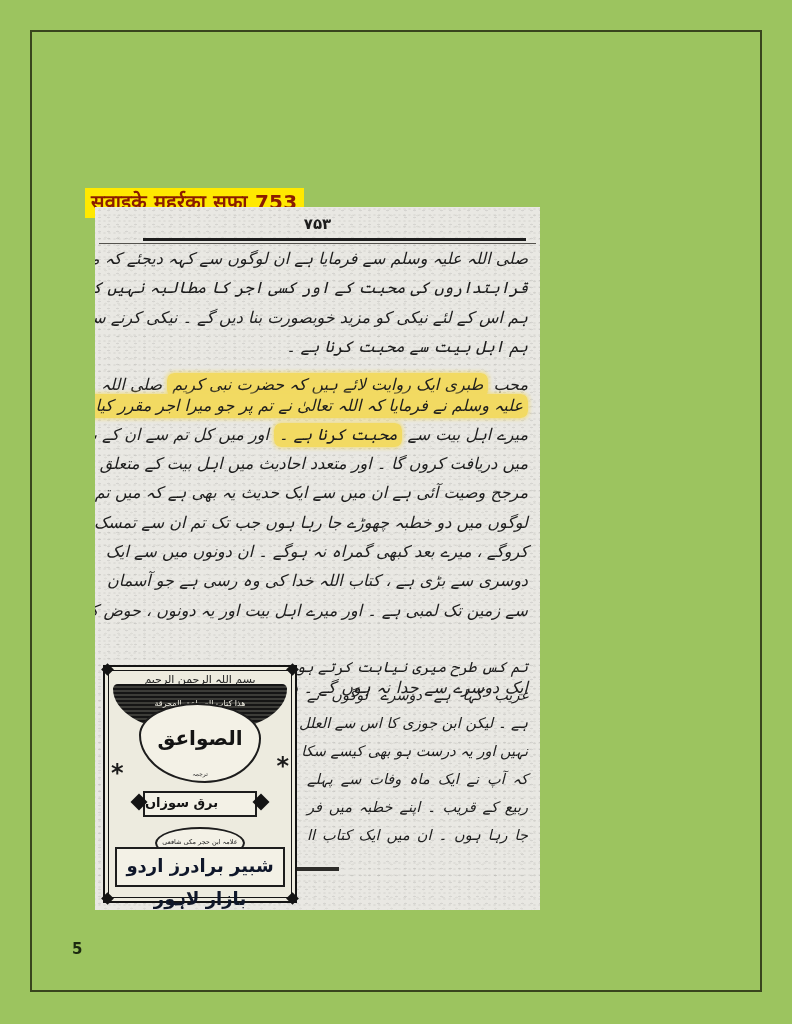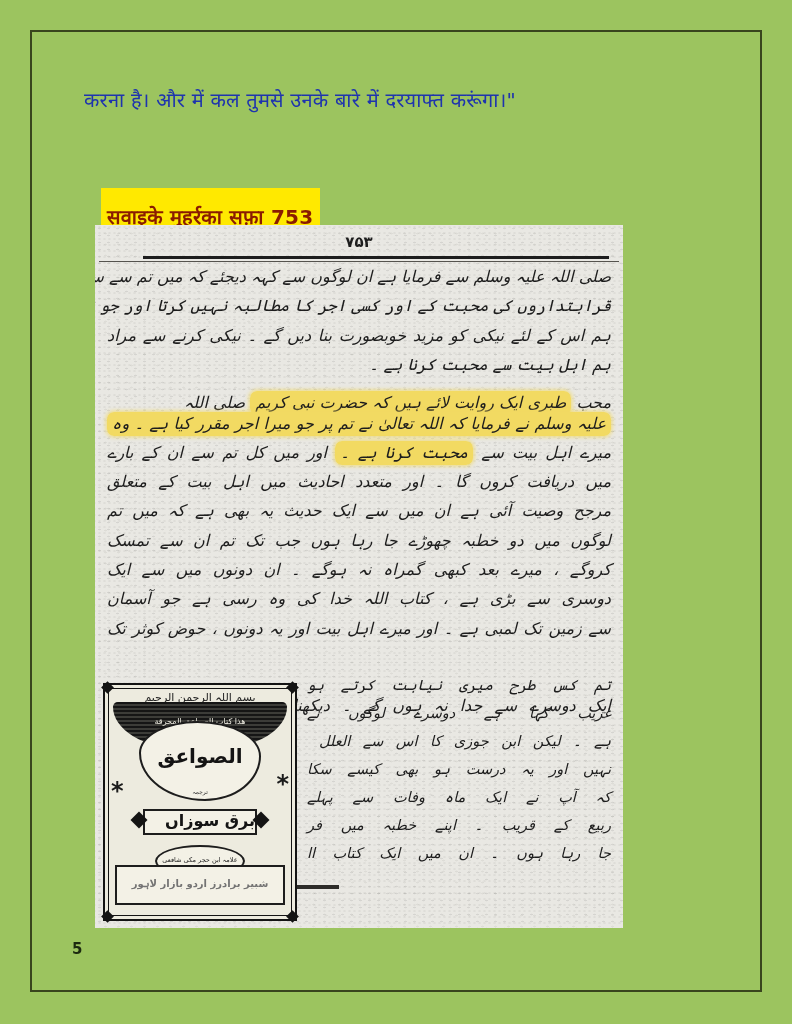--- a/index.html
+++ b/index.html
@@ -19,25 +19,25 @@
     color:#17171a;letter-spacing:.2px;
   }
   .intro .ln{height:37px;}
   .blue{color:#1e34ae;}
   .sym{display:inline-block;vertical-align:middle;margin:0 3px 4px 3px;}
   
   .ref-label{
     position:absolute;left:85px;top:188px;
     background:#ffe900;color:#8a1c00;
     font-size:20px;font-weight:bold;line-height:26px;
-    padding:16px 7px 3px 6px;letter-spacing:.2px;margin-left:16px;
+    padding:1px 7px 3px 6px;letter-spacing:.2px;
   }
   
   .scan{
-    position:absolute;left:95px;top:225px;width:528px;height:703px;
+    position:absolute;left:95px;top:207px;width:445px;height:703px;
     background-color:#e9e8e3;
     background-image:
       radial-gradient(rgba(40,40,40,.10) 1px, transparent 1.4px),
       radial-gradient(rgba(60,60,50,.07) 1px, transparent 1.3px),
       radial-gradient(rgba(20,20,20,.05) 1px, transparent 1.2px);
     background-size:9px 7px,13px 11px,5px 6px;
     background-position:0 0,4px 3px,2px 5px;
     color:#1d1d1d;direction:rtl;overflow:hidden;
   }
   .scan .pn{
@@ -90,47 +90,46 @@
   .cartouche .title{
     font-size:20px;font-weight:bold;line-height:66px;color:#141414;
     letter-spacing:-1px;
   }
   .cartouche .sub{position:absolute;bottom:4px;left:0;right:0;font-size:6px;color:#333;}
   .star{position:absolute;font-size:24px;color:#1b1b1b;font-weight:bold;}
   .s-l{left:6px;top:92px;} .s-r{right:6px;top:85px;}
   .banner{
     position:absolute;top:124px;left:38px;right:38px;height:22px;
     border:2px solid #1d1d1d;background:#f3f1e6;
-    text-align:right;font-size:16px;font-weight:bold;line-height:19px;color:#141414;
+    text-align:left;font-size:13px;font-weight:bold;line-height:19px;color:#141414;
   }
   .banner::before,.banner::after{
     content:"";position:absolute;top:3px;width:12px;height:12px;background:#141414;
     transform:rotate(45deg);
   }
   .banner::before{left:-12px;} .banner::after{right:-12px;}
   .seal{
     position:absolute;top:160px;left:50px;right:50px;height:28px;
     border:2px solid #1d1d1d;border-radius:50%;background:#f3f1e6;
     text-align:center;font-size:6.5px;line-height:26px;color:#222;overflow:hidden;
   }
   .pubbox{
     position:absolute;bottom:14px;left:10px;right:10px;height:36px;
     border:2px solid #1d1d1d;background:#f3f1e6;
-    text-align:center;font-size:10px;font-weight:bold;line-height:33px;color:#737373;
+    text-align:center;font-size:18px;font-weight:bold;line-height:33px;color:#0f172a;
   }
   
   .pagenum{position:absolute;left:72px;top:940px;font-size:15px;color:#1c2a10;font-weight:bold;}
 </style>
 </head>
 <body>
 
 <div class="frame"></div>
 
 <div class="intro">
-  <div class="ln blue"><span>करना है। और में कल तुमसे उनके बारे में दरयाफ्त करूंगा।"</span></div>
 </div>
 
 <div class="ref-label">सवाइके मुहर्रका सफ़ा 753</div>
 
 <div class="scan">
   <div class="pn">۷۵۳</div>
   <div class="rule1"></div>
   <div class="rule2"></div>
 
   <div id="scan-lines">

